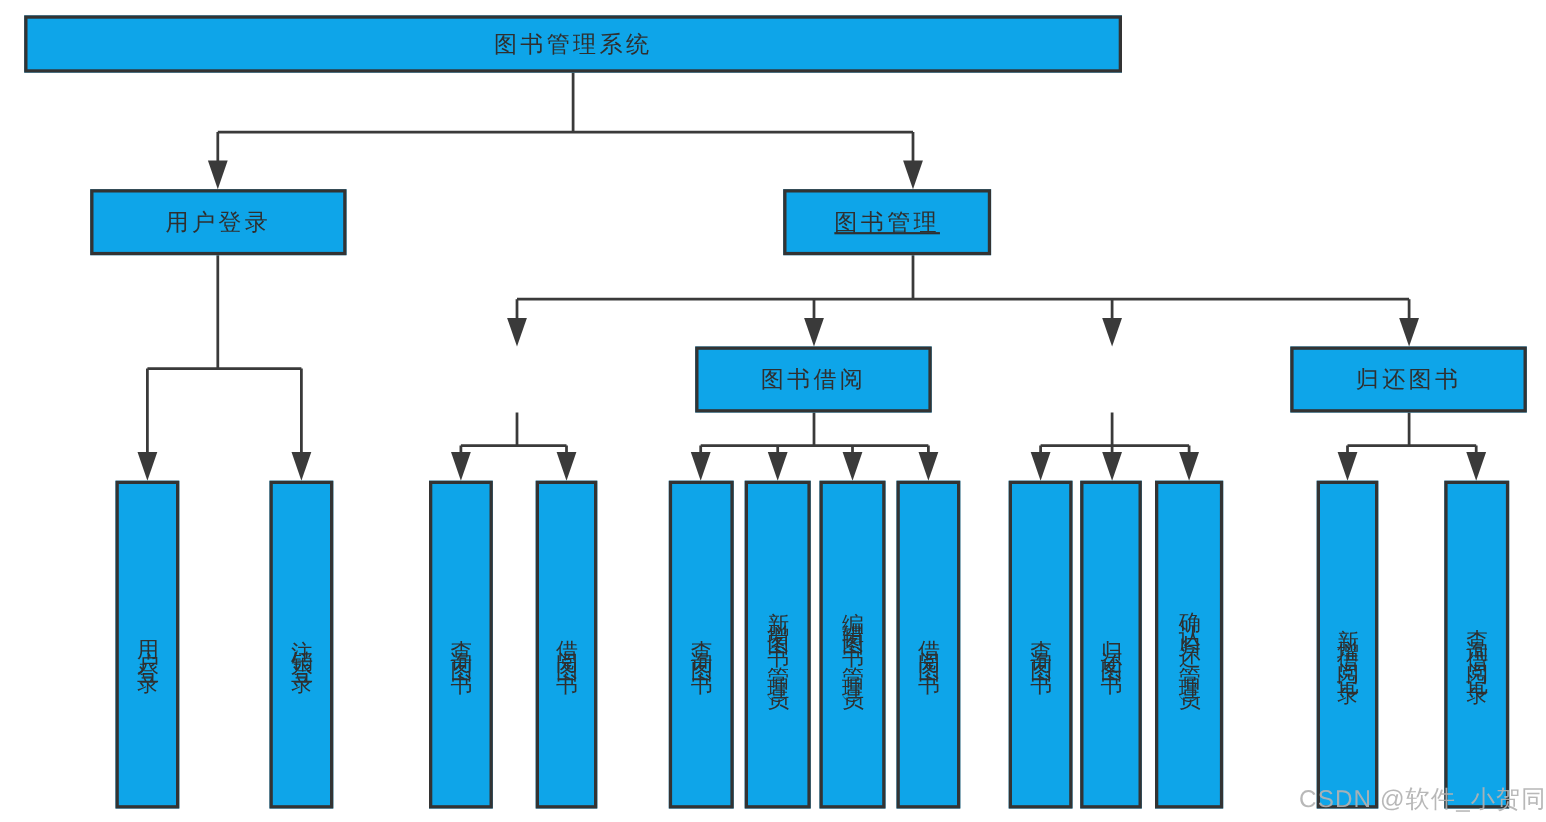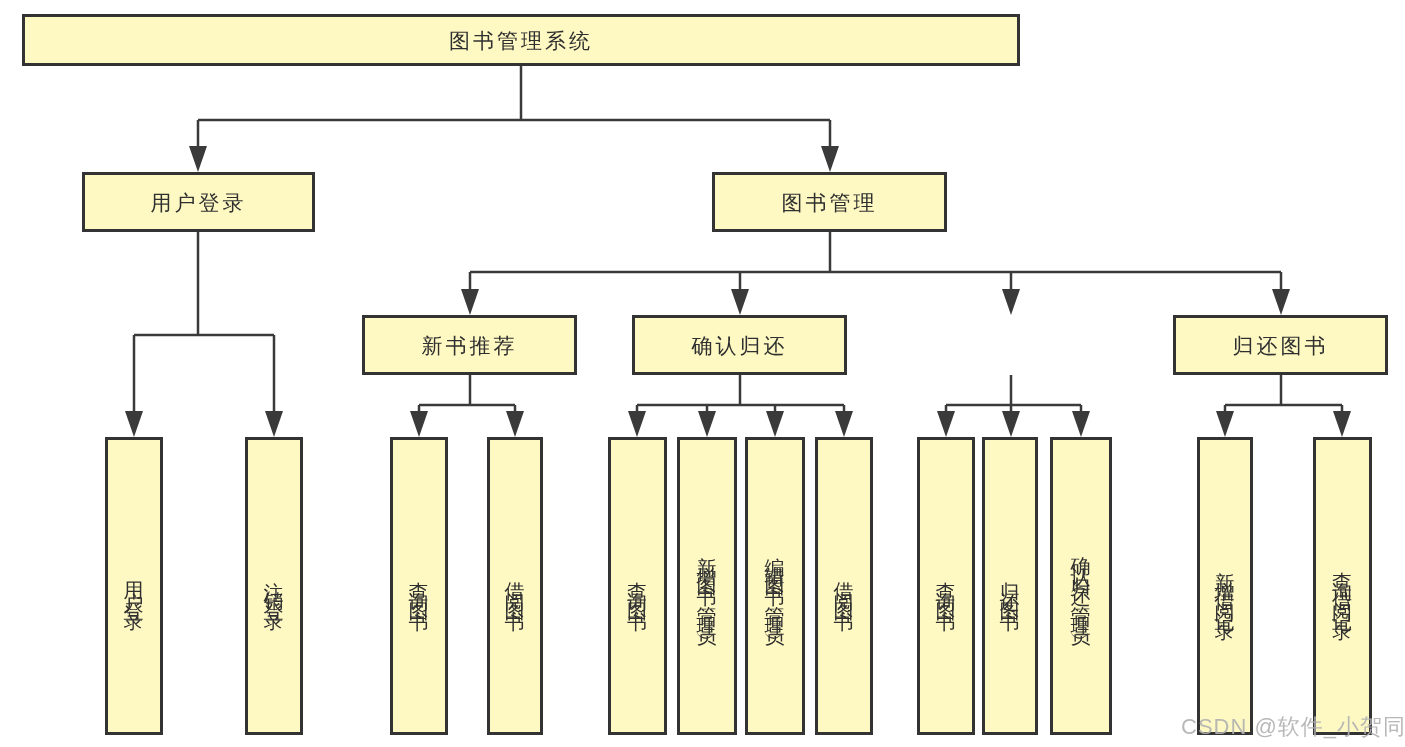--- a/index.html
+++ b/index.html
@@ -22,21 +22,21 @@
     stroke-width: 2.5;
     fill: none;
   }
   #connectors polygon {
     fill: #3a3a3a;
     stroke: none;
   }
   .node {
     position: absolute;
     box-sizing: border-box;
-    background: #fef9c3;
+    background: #0ea5e9;
     border: 3px solid #333333;
     color: #2f2f2f;
     display: flex;
     align-items: center;
     justify-content: center;
     z-index: 2;
   }
   .hnode {
     font-size: 21px;
     letter-spacing: 3px;
@@ -137,24 +137,23 @@
       <path d="M1225,405 L1225,415"></path>
       <polygon points="1216,411 1234,411 1225,437"></polygon>
       <path d="M1342,405 L1342,415"></path>
       <polygon points="1333,411 1351,411 1342,437"></polygon>
     </g>
   </svg>
 
   <div class="node hnode" style="left:22px; top:14px; width:998px; height:52px;">图书管理系统</div>
 
   <div class="node hnode" style="left:82px; top:172px; width:233px; height:60px;">用户登录</div>
-  <div class="node hnode" style="left:712px; top:172px; width:235px; height:60px;">图书管理</div>
+  <div class="node hnode" style="left:712px; top:172px; width:189px; height:60px;text-decoration:underline;">图书管理</div>
 
-  <div class="node hnode" style="left:362px; top:315px; width:215px; height:60px;">新书推荐</div>
-  <div class="node hnode" style="left:632px; top:315px; width:215px; height:60px;">确认归还</div>
+  <div class="node hnode" style="left:632px; top:315px; width:215px; height:60px;">图书借阅</div>
   <div class="node hnode" style="left:1173px; top:315px; width:215px; height:60px;">归还图书</div>
 
   <div class="node vnode" style="left:105px; top:437px; width:58px; height:298px;">用户登录</div>
   <div class="node vnode" style="left:245px; top:437px; width:58px; height:298px;">注销登录</div>
 
   <div class="node vnode" style="left:390px; top:437px; width:58px; height:298px;">查询图书</div>
   <div class="node vnode" style="left:487px; top:437px; width:56px; height:298px;">借阅图书</div>
 
   <div class="node vnode" style="left:608px; top:437px; width:59px; height:298px;">查询图书</div>
   <div class="node vnode" style="left:677px; top:437px; width:60px; height:298px;">新增图书（管理员）</div>

